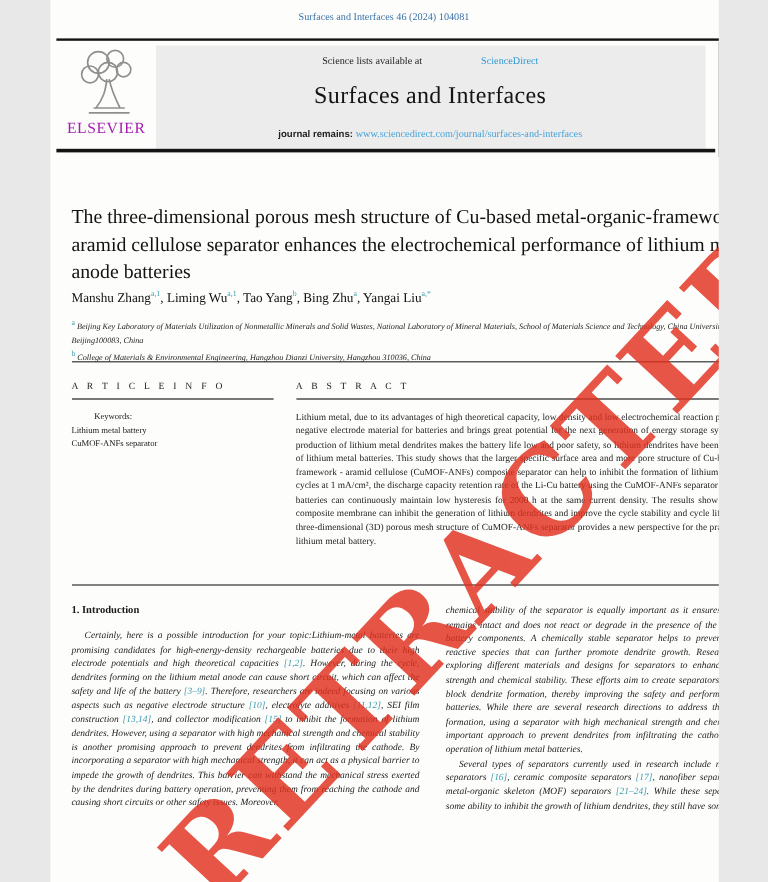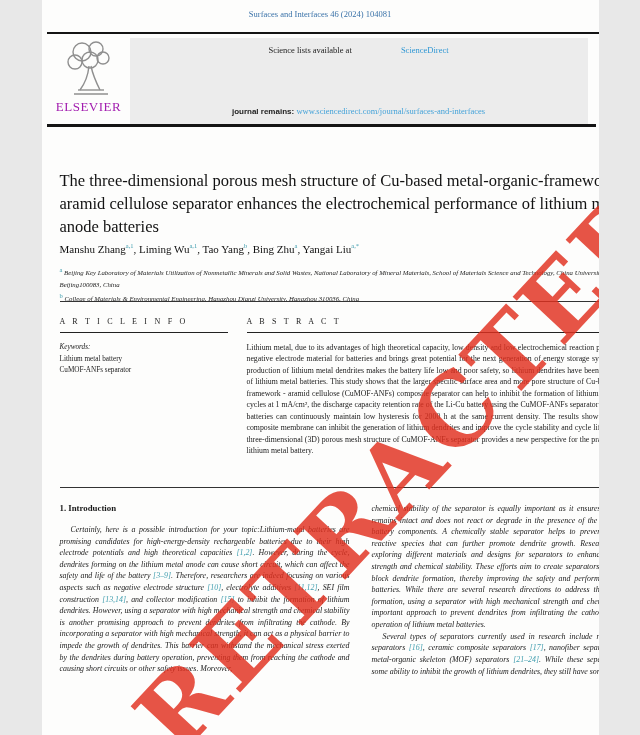--- a/index.html
+++ b/index.html
@@ -46,21 +46,21 @@
     font-size:6.8px;line-height:1.7;color:#222;}
   .affils sup{font-style:normal;}
 
   .rule1{position:absolute;top:301px;left:18px;width:604px;height:1px;background:#333;}
   .rule2{position:absolute;top:487px;left:18px;width:604px;height:1px;background:#333;}
 
   .info-col{position:absolute;left:18px;top:317px;width:168px;}
   .abs-col{position:absolute;left:205px;top:317px;width:417px;}
   .col-heading{font-size:8px;letter-spacing:.34em;color:#222;}
   .heading-rule{height:1px;background:#222;margin-top:6px;margin-bottom:9px;}
-  .kw-label{font-style:italic;font-size:7.2px;line-height:1.6;}
+  .kw-label{font-size:7.2px;line-height:1.6;margin-left:19px;}
   .kw-item{font-size:7.2px;line-height:1.6;}
   .abstract-text{font-size:7.8px;line-height:1.47;text-align:justify;margin:0;}
 
   .col-left{position:absolute;left:18px;top:503px;width:290px;}
   .col-right{position:absolute;left:330px;top:503px;width:292px;}
   .section-heading{font-size:8.8px;font-weight:bold;margin:0 0 11px 0;font-family:"Liberation Serif",serif;}
   p.body-text{font-size:7.9px;line-height:1.47;text-align:justify;margin:0;font-style:italic;}
   p.indent{text-indent:11px;}
   .cite{color:#3f9dae;}
 
@@ -91,20 +91,21 @@
           <path d="M18 52 L44 52"></path>
           <path d="M14 56 L48 56"></path>
         </g>
       </svg>
     </span>
     <div class="elsevier-label">ELSEVIER</div>
   </div>
 
   <div class="header-box">
     <div class="contents-line"><span>Science lists available at </span><span class="sd-link">ScienceDirect</span></div>
+    <div class="journal-name">Surfaces and Interfaces</div>
     <div class="homepage-line"><span class="homepage-label">journal remains: </span><span class="homepage-link">www.sciencedirect.com/journal/surfaces-and-interfaces</span></div>
   </div>
 
   <div class="cover">
     <div class="cover-issn">46</div>
     <div class="cover-title">
       <div>SURFACES</div>
       <div>INTERFACES</div>
     </div>
     <div class="cover-band"></div>

